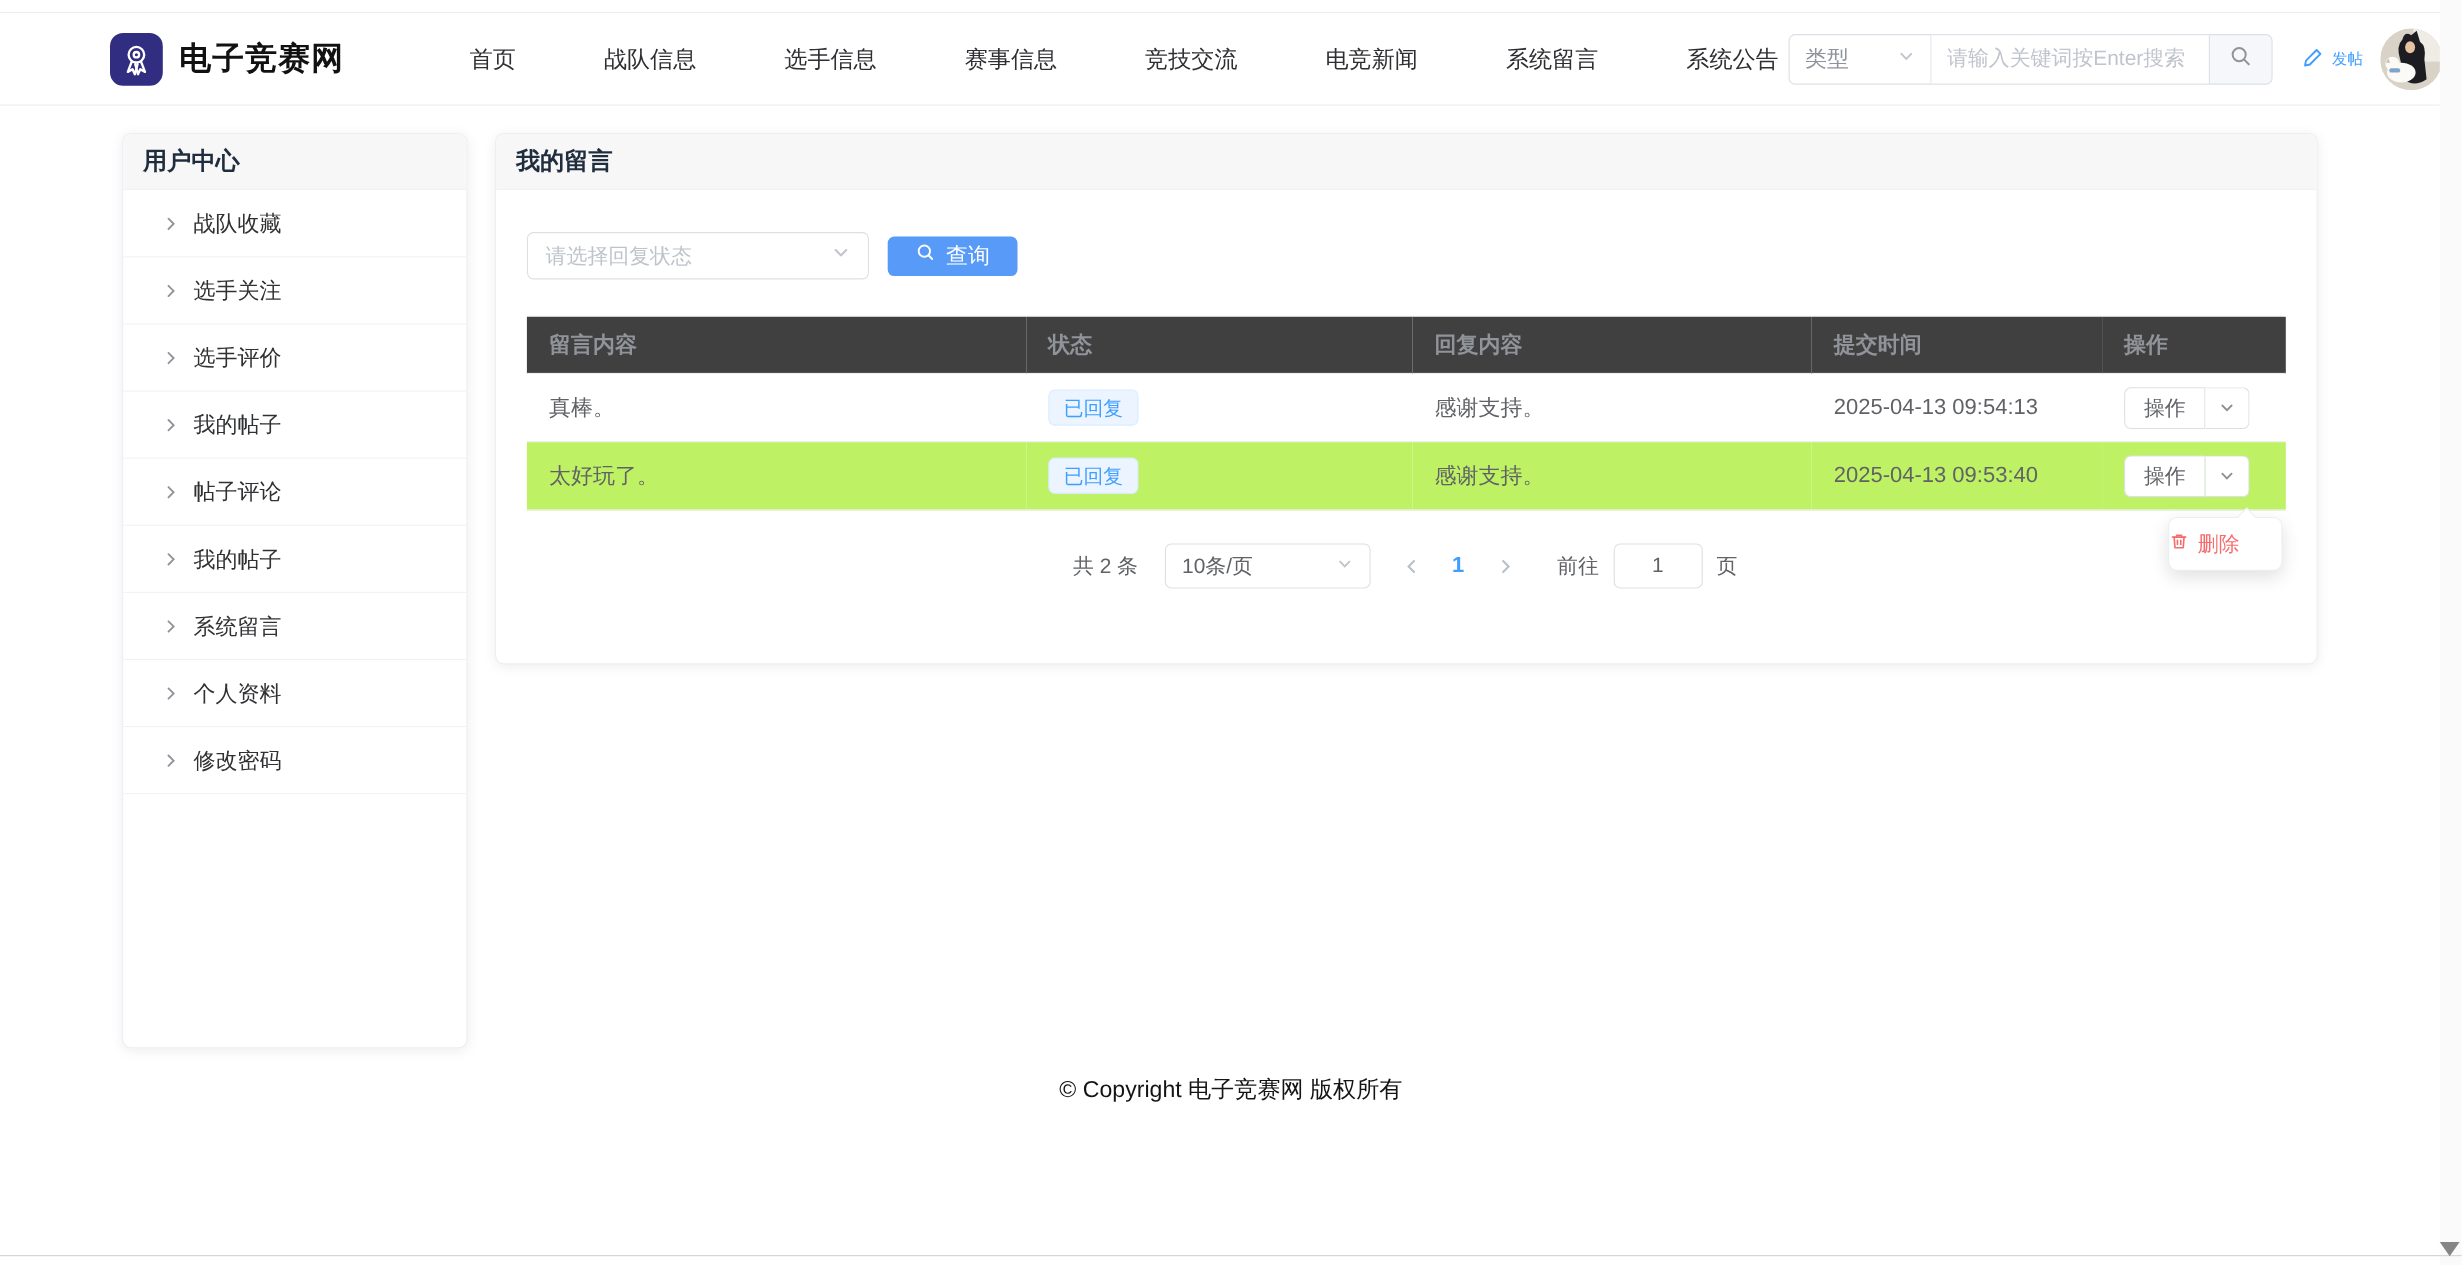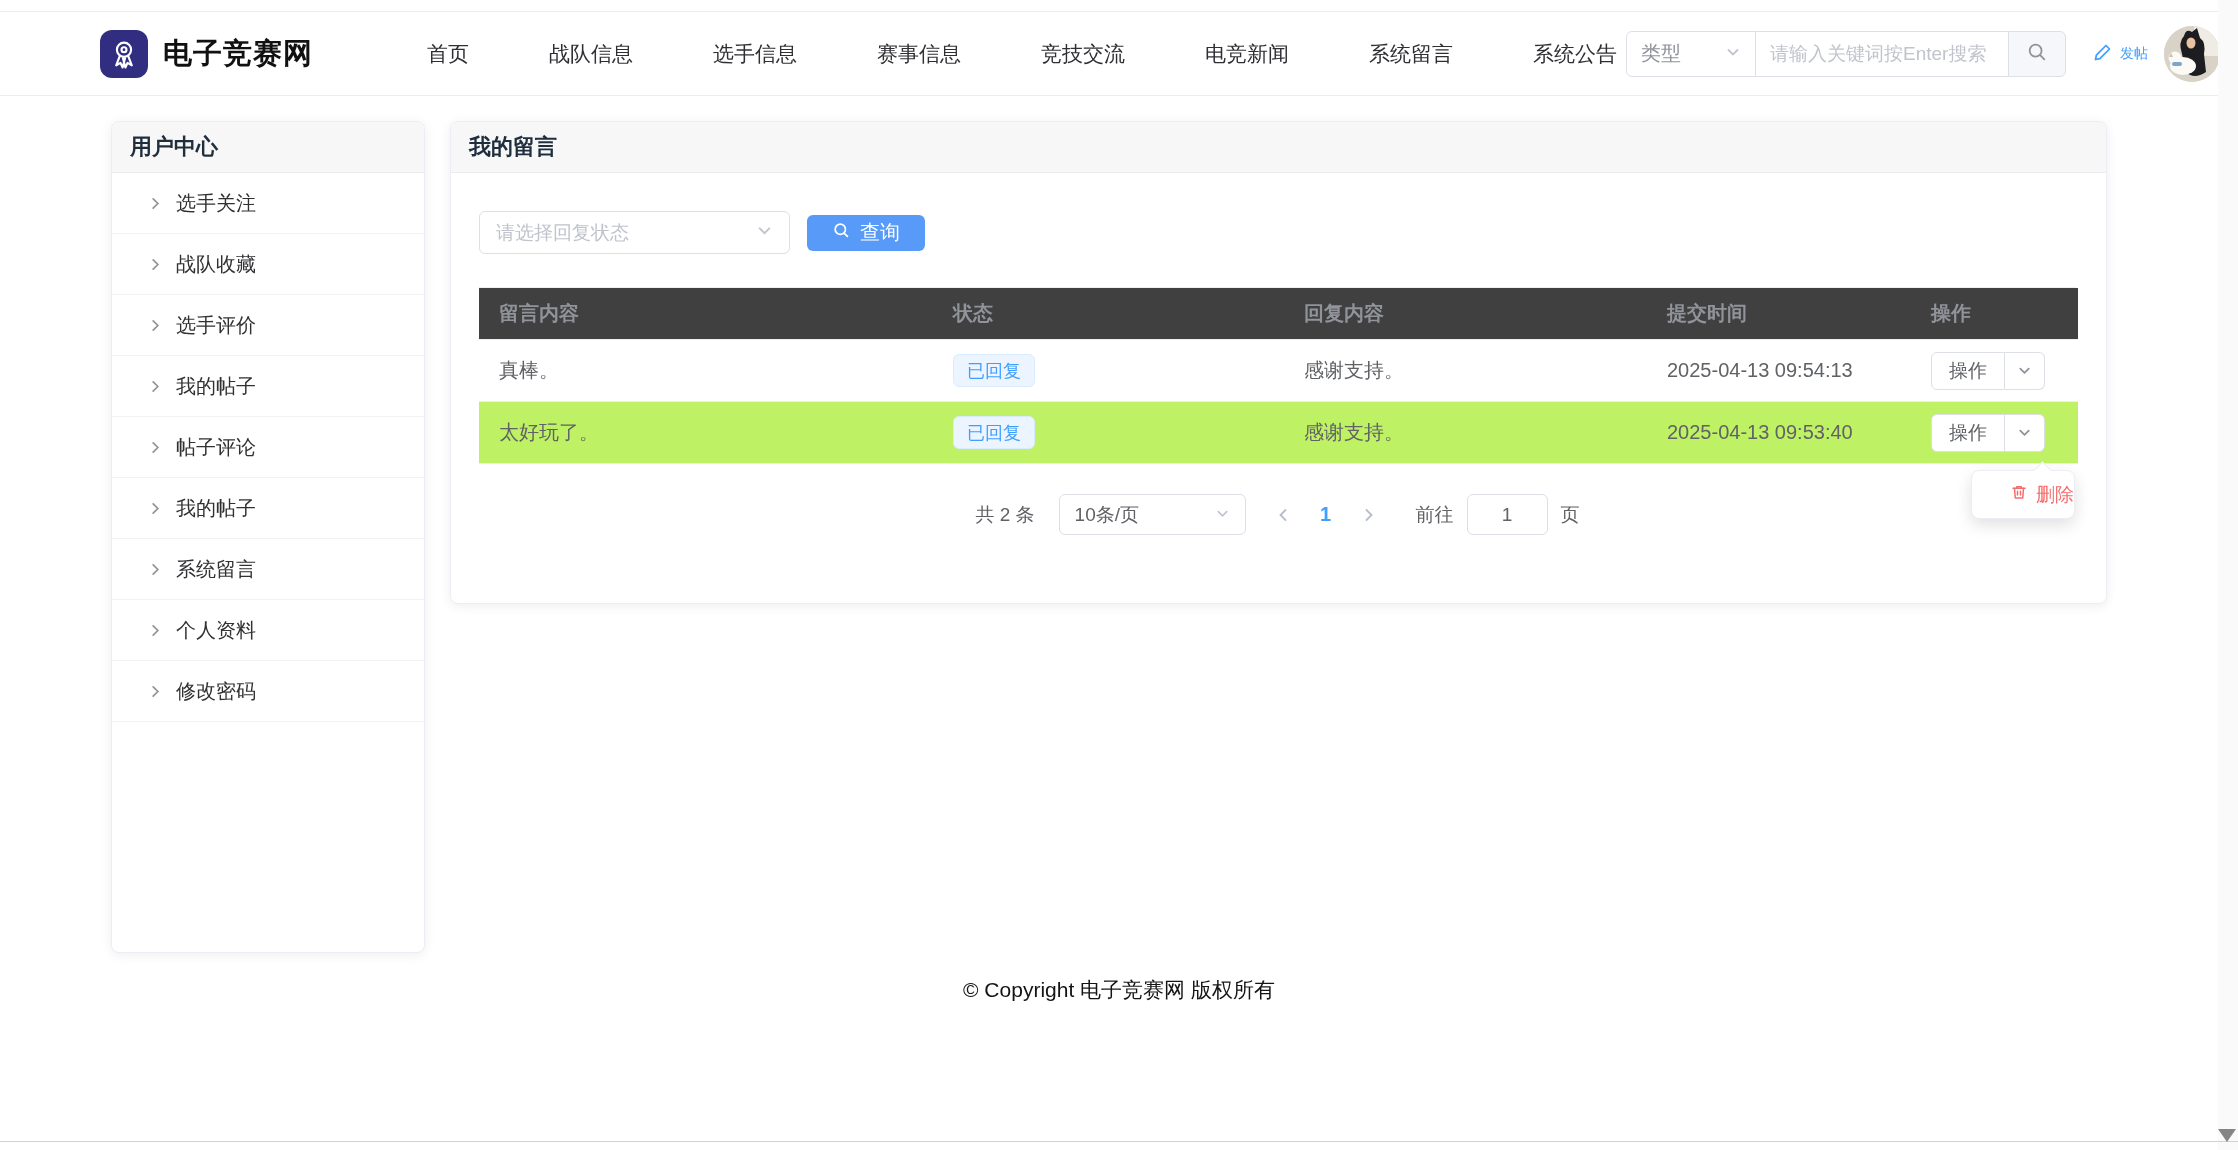--- a/index.html
+++ b/index.html
@@ -145,21 +145,21 @@
     width: 81px; height: 41px; border: 1px solid #dcdfe6; border-radius: 6px;
     margin: 0 13px; text-align: center; font-size: 19px; color: #606266;
     outline: none; font-family: inherit;
   }
 
   
   .dropdown-pop {
     position: absolute; left: 1971px; top: 470px; width: 104px; height: 49px;
     background: #fff; border: 1px solid #ebeef5; border-radius: 8px;
     box-shadow: 0 6px 16px rgba(0,0,0,0.12); z-index: 20;
-    display: flex; align-items: center; justify-content: flex-end; gap: 8px;
+    display: flex; align-items: center; justify-content: flex-start; gap: 8px;
     color: #f56c6c; font-size: 19px; cursor: pointer;
   }
   .dropdown-pop::before {
     content: ""; position: absolute; top: -7px; left: 64px; width: 12px; height: 12px;
     background: #fff; border-left: 1px solid #ebeef5; border-top: 1px solid #ebeef5;
     transform: rotate(45deg);
   }
 
   
   .footer {
@@ -250,27 +250,27 @@
 
 <div class="card sidebar">
   <div class="card-header">
     <span>用户中心</span>
   </div>
   <div>
     <div class="side-item">
       <svg width="15" height="15" viewBox="0 0 16 16" fill="none" stroke="#909399" stroke-width="1.8" stroke-linecap="round">
           <path d="M5.5 3 L10.5 8 L5.5 13"></path>
         </svg>
+      <span class="label">战队收藏</span>
+    </div>
+    <div class="side-item">
+      <svg width="15" height="15" viewBox="0 0 16 16" fill="none" stroke="#909399" stroke-width="1.8" stroke-linecap="round">
+          <path d="M5.5 3 L10.5 8 L5.5 13"></path>
+        </svg>
       <span class="label">选手关注</span>
-    </div>
-    <div class="side-item">
-      <svg width="15" height="15" viewBox="0 0 16 16" fill="none" stroke="#909399" stroke-width="1.8" stroke-linecap="round">
-          <path d="M5.5 3 L10.5 8 L5.5 13"></path>
-        </svg>
-      <span class="label">战队收藏</span>
     </div>
     <div class="side-item">
       <svg width="15" height="15" viewBox="0 0 16 16" fill="none" stroke="#909399" stroke-width="1.8" stroke-linecap="round">
           <path d="M5.5 3 L10.5 8 L5.5 13"></path>
         </svg>
       <span class="label">选手评价</span>
     </div>
     <div class="side-item">
       <svg width="15" height="15" viewBox="0 0 16 16" fill="none" stroke="#909399" stroke-width="1.8" stroke-linecap="round">
           <path d="M5.5 3 L10.5 8 L5.5 13"></path>

